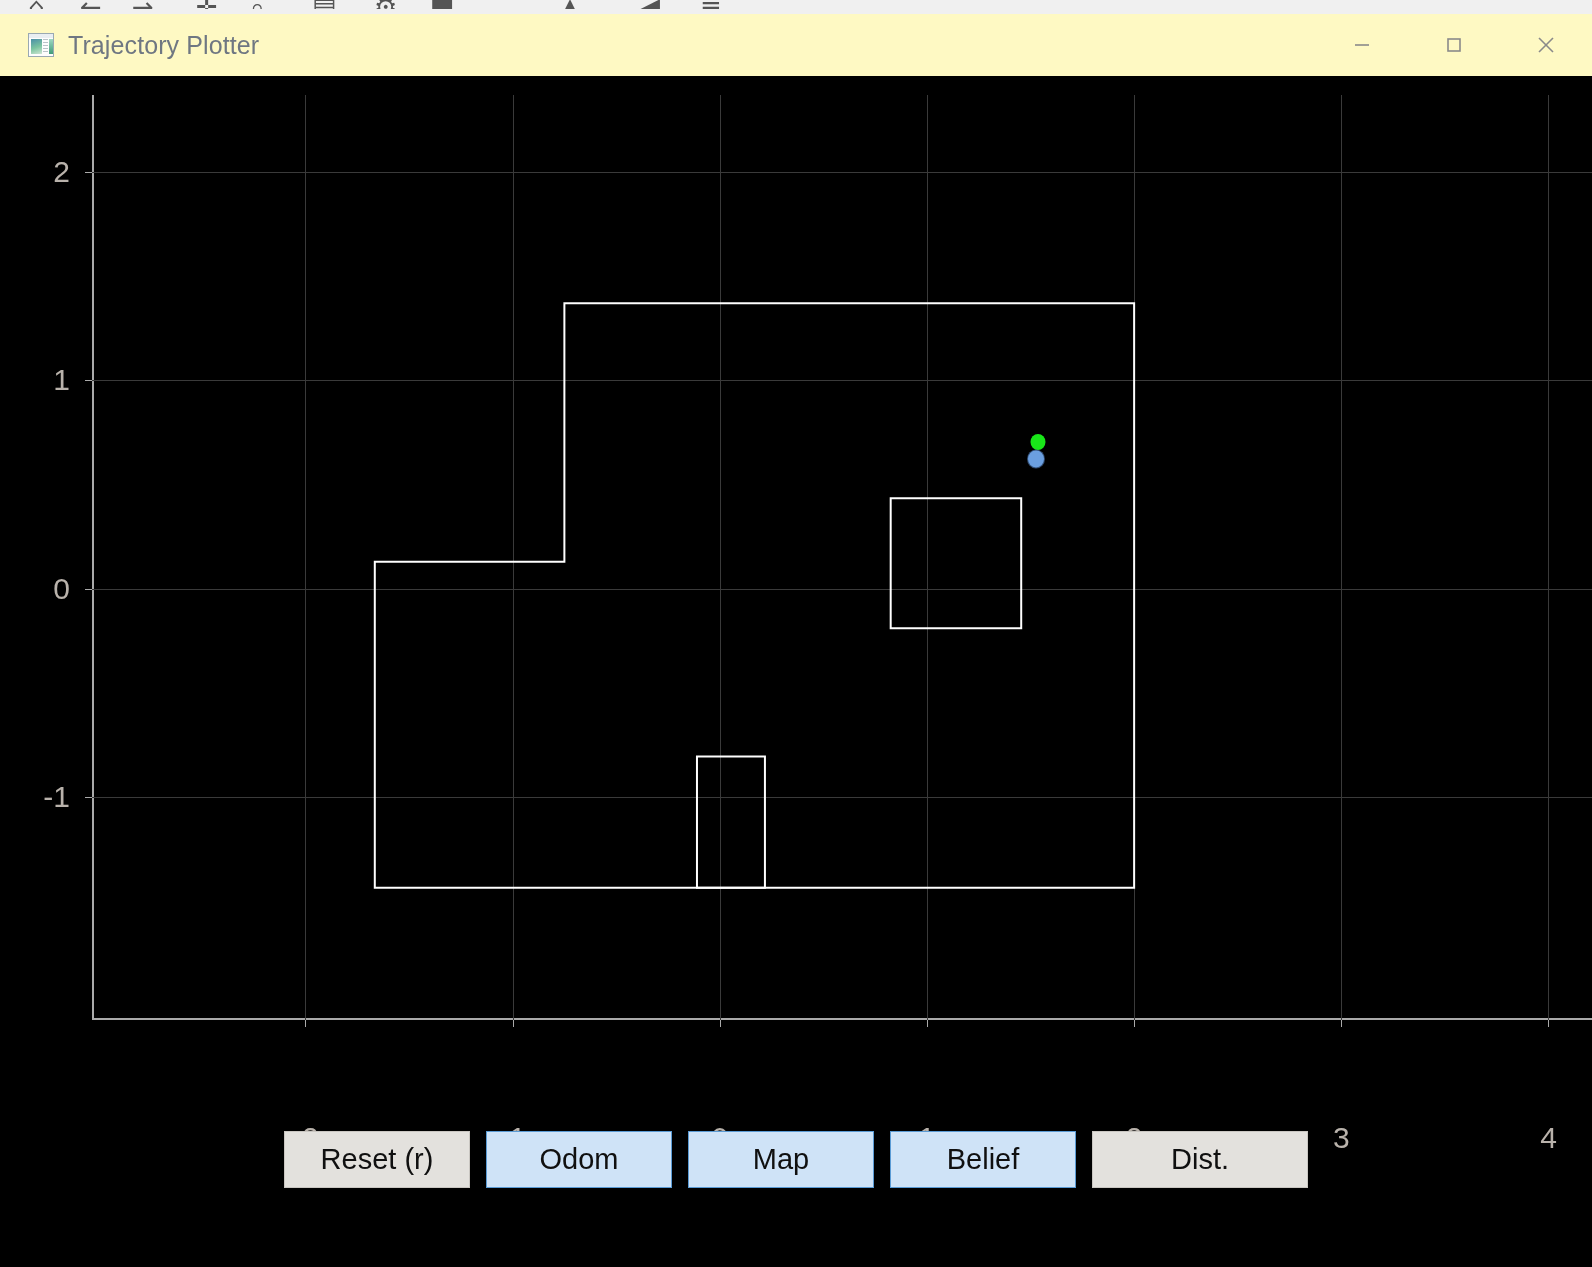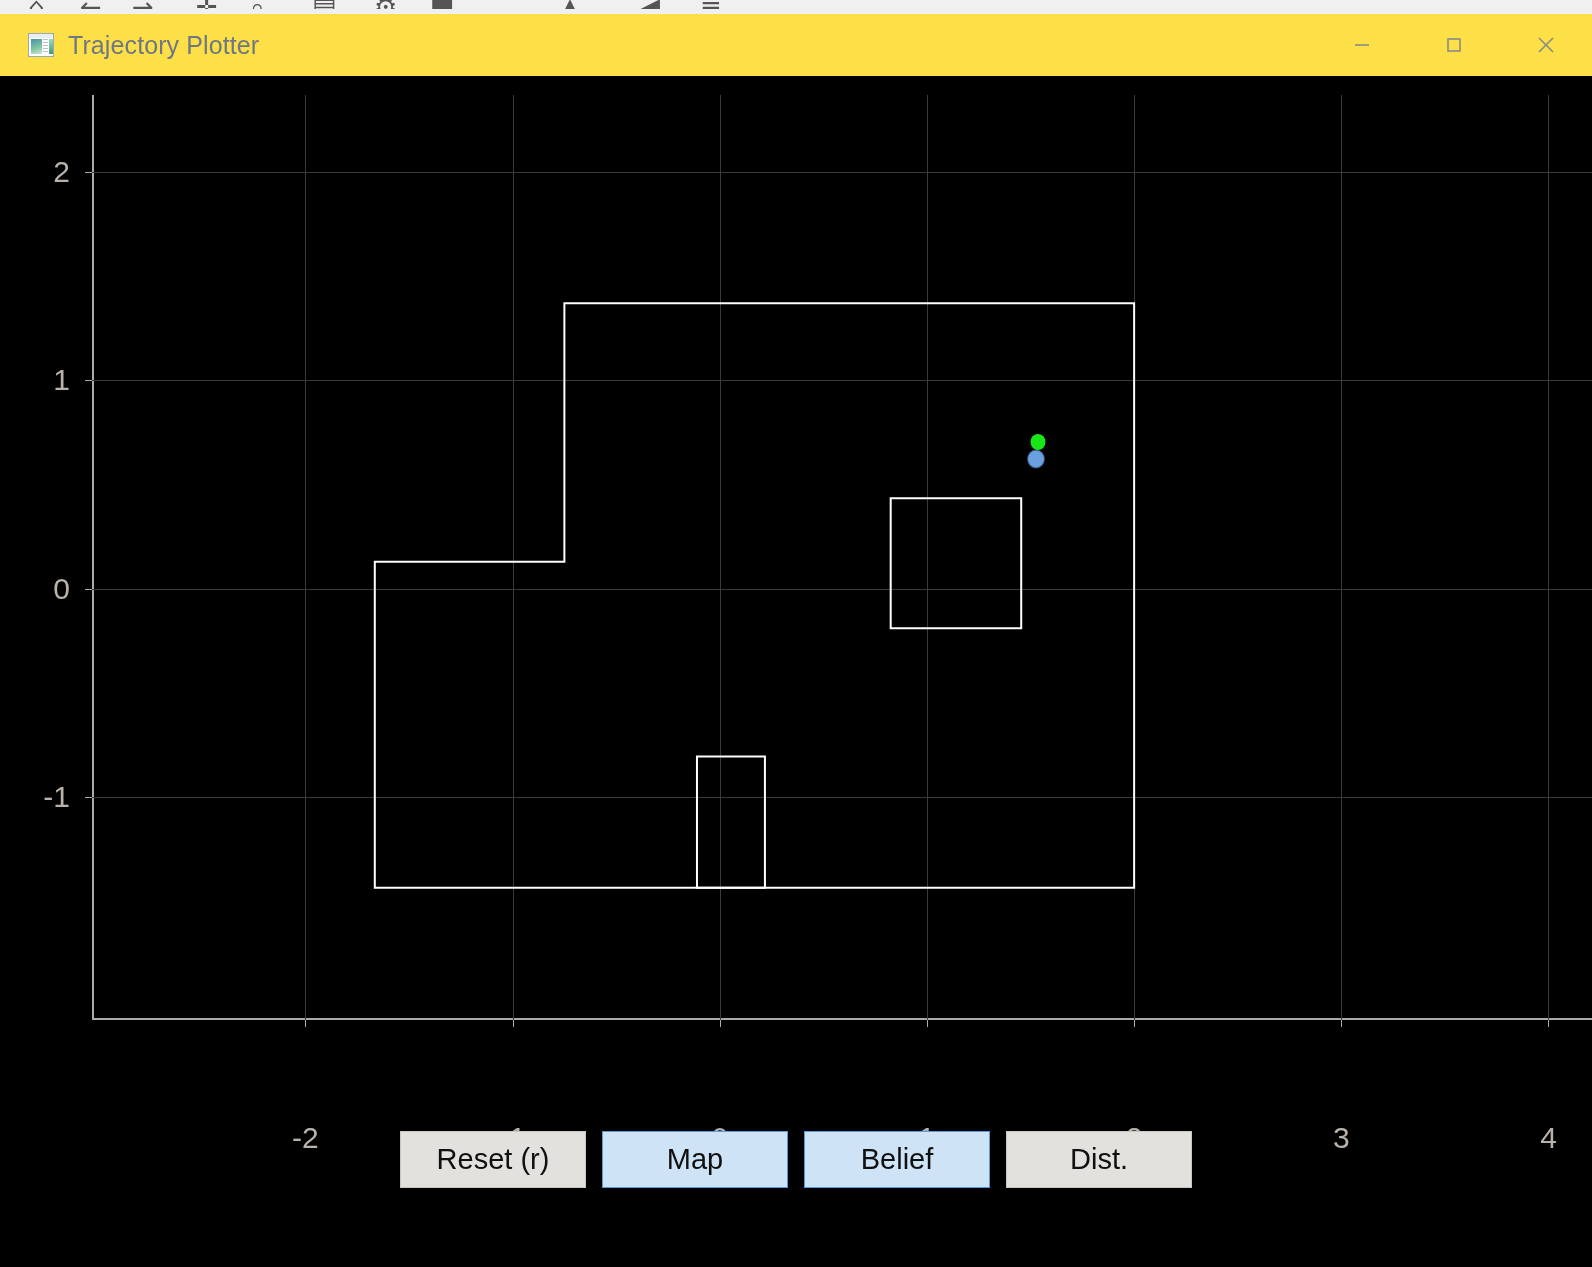--- a/index.html
+++ b/index.html
@@ -22,21 +22,21 @@
   #toolbar-strip .tb-ico{
     position:absolute; bottom:5px;
     color:#555; font-size:26px; line-height:14px;
     font-family:"DejaVu Sans", sans-serif;
     overflow:hidden; height:9px;
   }
 
   
   #title-bar{
     position:absolute; left:0; top:14px; width:1592px; height:62px;
-    background:#fde047;
+    background:#fef9c3;
     border-bottom:3px solid #4c1d95;
     display:flex; align-items:center;
   }
   #app-icon{
     width:26px;height:24px;margin-left:28px;
     border:1px solid #9aa9b2; background:#fdfdfd;
     position:relative; box-sizing:border-box; flex:0 0 auto;
   }
   #app-icon .ic-top{position:absolute;left:0;top:0;right:0;height:4px;background:#e9eef2;}
   #app-icon .ic-left{position:absolute;left:2px;top:5px;width:11px;bottom:2px;
@@ -201,16 +201,17 @@
       <div class="xlabel" style="left: 1456.49px;">4</div>
       <div class="ylabel" style="top: 702.083px;">-1</div>
       <div class="ylabel" style="top: 493.75px;">0</div>
       <div class="ylabel" style="top: 285.417px;">1</div>
       <div class="ylabel" style="top: 77.0833px;">2</div>
     </div>
 </div>
 
 <div id="button-row">
     <div class="plot-btn off" style="width: 186px;">Reset (r)</div>
+    <div class="plot-btn on" style="width: 186px;">Odom</div>
     <div class="plot-btn on" style="width: 186px;">Map</div>
     <div class="plot-btn on" style="width: 186px;">Belief</div>
-    <div class="plot-btn off" style="width: 186px;">Dist.</div>
+    <div class="plot-btn off" style="width: 216px;">Dist.</div>
   </div>
 
 </body></html>

